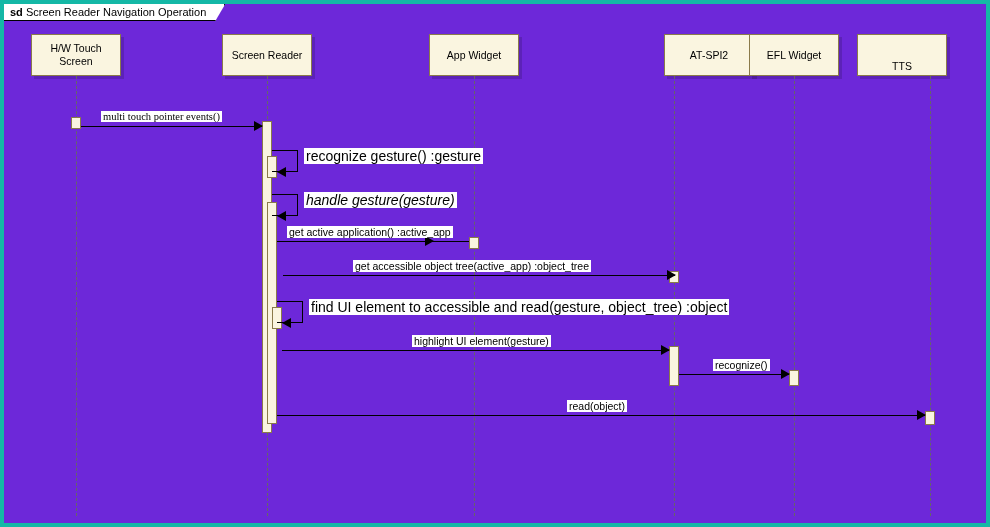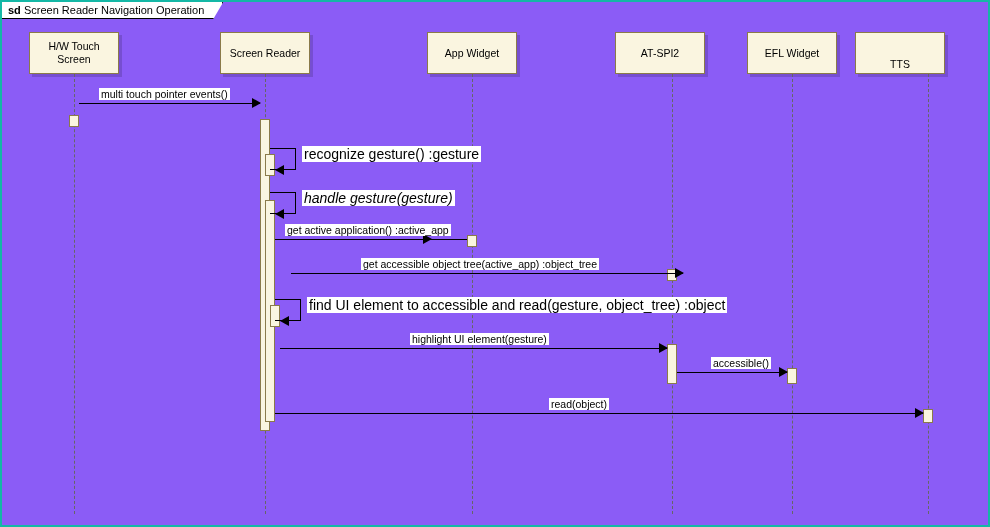--- a/index.html
+++ b/index.html
@@ -6,22 +6,22 @@
   body {
     margin: 0;
     font-family: Arial, sans-serif;
     font-size: 11px;
     background: #fff;
   }
   .frame {
     position: relative;
     width: 990px;
     height: 527px;
-    border: 2px solid #14b8a6;
-    background: #8b5cf6;
+    border: 4px solid #14b8a6;
+    background: #6d28d9;
   }
   .frame-tab {
     position: absolute;
     top: 0;
     left: 0;
     border: 1px solid #000;
     border-top: none;
     border-left: none;
     padding: 2px 18px 2px 6px;
     font-size: 11px;
@@ -115,21 +115,21 @@
 
   <div class="lifeline-head" style="left:27px;  top:30px;">
       <span>H/W Touch Screen</span>
     </div>
   <div class="lifeline-head" style="left:218px; top:30px;">
       <span>Screen Reader</span>
     </div>
   <div class="lifeline-head" style="left:425px; top:30px;">
       <span>App Widget</span>
     </div>
-  <div class="lifeline-head" style="left:613px; top:30px;text-align:center;">
+  <div class="lifeline-head" style="left:660px; top:30px;text-align:center;">
       <span>AT-SPI2</span>
     </div>
   <div class="lifeline-head" style="left:745px; top:30px;">
       <span>EFL Widget</span>
     </div>
   <div class="lifeline-head" style="left:853px; top:30px;align-items:flex-end;">
       <span>TTS</span>
     </div>
 
   <div class="lifeline-line" style="left:72px;  top:72px; height:440px;"></div>
@@ -143,21 +143,21 @@
   <div class="activation" style="left:258px; top:117px; height:312px;"></div>
   <div class="activation" style="left:263px; top:152px; height:22px;"></div>
   <div class="activation" style="left:263px; top:198px; height:222px;"></div>
   <div class="activation" style="left:268px; top:303px; height:22px;"></div>
   <div class="activation" style="left:465px; top:233px; height:12px;"></div>
   <div class="activation" style="left:665px; top:267px; height:12px;"></div>
   <div class="activation" style="left:665px; top:342px; height:40px;"></div>
   <div class="activation" style="left:785px; top:366px; height:16px;"></div>
   <div class="activation" style="left:921px; top:407px; height:14px;"></div>
 
-  <div class="msg" style="left:77px; top:94px; width:181px;">
+  <div class="msg" style="left:77px; top:115px; width:181px;font-family:Liberation Serif, serif;">
     <div class="msg-line" style="left:0; width:181px;"></div>
     <div class="msg-arrow-r"></div>
     <div class="msg-label" style="left:20px;">multi touch pointer events()</div>
   </div>
 
   <div class="self-msg" style="left:268px; top:146px;">
     <div class="self-box" style="left:0; top:0; width:26px; height:22px;"></div>
     <div class="self-arrow" style="left:5px; top:17px;"></div>
     <div class="self-label" style="left:32px; top:-2px;">recognize gesture() :gesture</div>
   </div>
@@ -167,43 +167,43 @@
     <div class="self-arrow" style="left:5px; top:17px;"></div>
     <div class="self-label" style="left:32px; top:-2px;font-style:italic;">handle gesture(gesture)</div>
   </div>
 
   <div class="msg" style="left:273px; top:230px; width:156px;">
     <div class="msg-line" style="left:0; width:192px;"></div>
     <div class="msg-arrow-r"></div>
     <div class="msg-label" style="left:10px;">get active application() :active_app</div>
   </div>
 
-  <div class="msg" style="left:289px; top:264px; width:392px;">
+  <div class="msg" style="left:279px; top:264px; width:392px;">
     <div class="msg-line" style="left:0; width:392px;"></div>
     <div class="msg-arrow-r"></div>
     <div class="msg-label" style="left:70px;">get accessible object tree(active_app) :object_tree</div>
   </div>
 
   <div class="self-msg" style="left:273px; top:297px;">
     <div class="self-box" style="left:0; top:0; width:26px; height:22px;"></div>
     <div class="self-arrow" style="left:5px; top:17px;"></div>
     <div class="self-label" style="left:32px; top:-2px;">find UI element to accessible and read(gesture, object_tree) :object</div>
   </div>
 
   <div class="msg" style="left:278px; top:339px; width:387px;">
     <div class="msg-line" style="left:0; width:387px;"></div>
     <div class="msg-arrow-r"></div>
     <div class="msg-label" style="left:130px;">highlight UI element(gesture)</div>
   </div>
 
   <div class="msg" style="left:675px; top:363px; width:110px;">
     <div class="msg-line" style="left:0; width:110px;"></div>
     <div class="msg-arrow-r"></div>
-    <div class="msg-label" style="left:34px;">accessible()</div>
+    <div class="msg-label" style="left:34px;">recognize()</div>
   </div>
 
   <div class="msg" style="left:273px; top:404px; width:648px;">
     <div class="msg-line" style="left:0; width:648px;"></div>
     <div class="msg-arrow-r"></div>
-    <div class="msg-label" style="left:274px;">read(object)</div>
+    <div class="msg-label" style="left:290px;">read(object)</div>
   </div>
 
 </div>
 
 </body></html>

